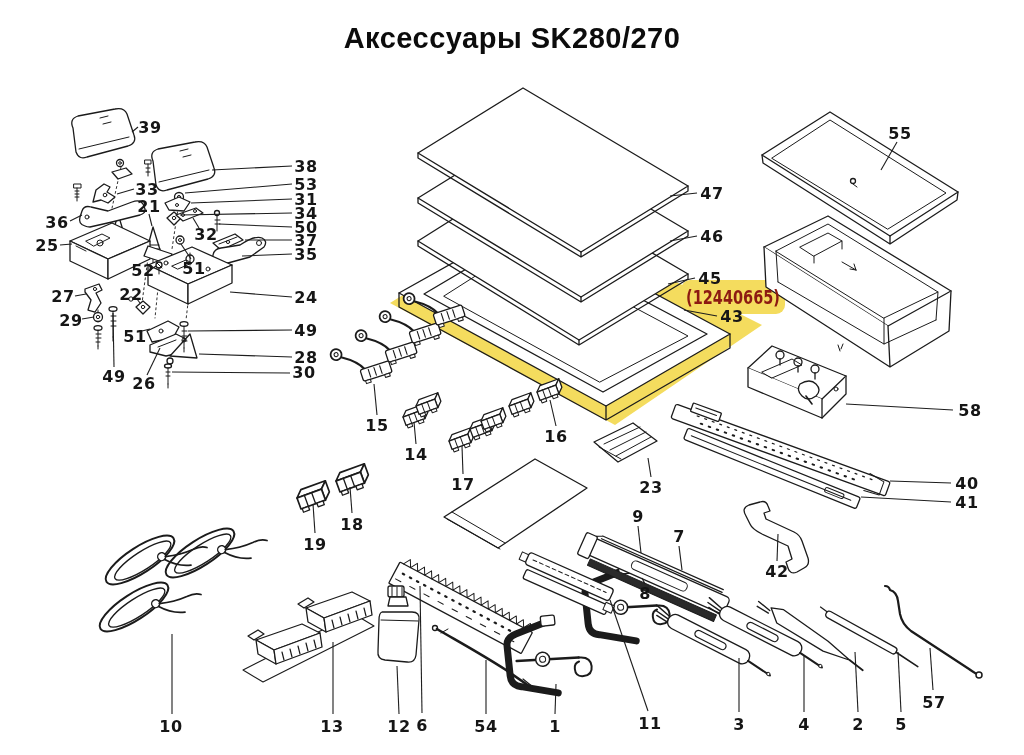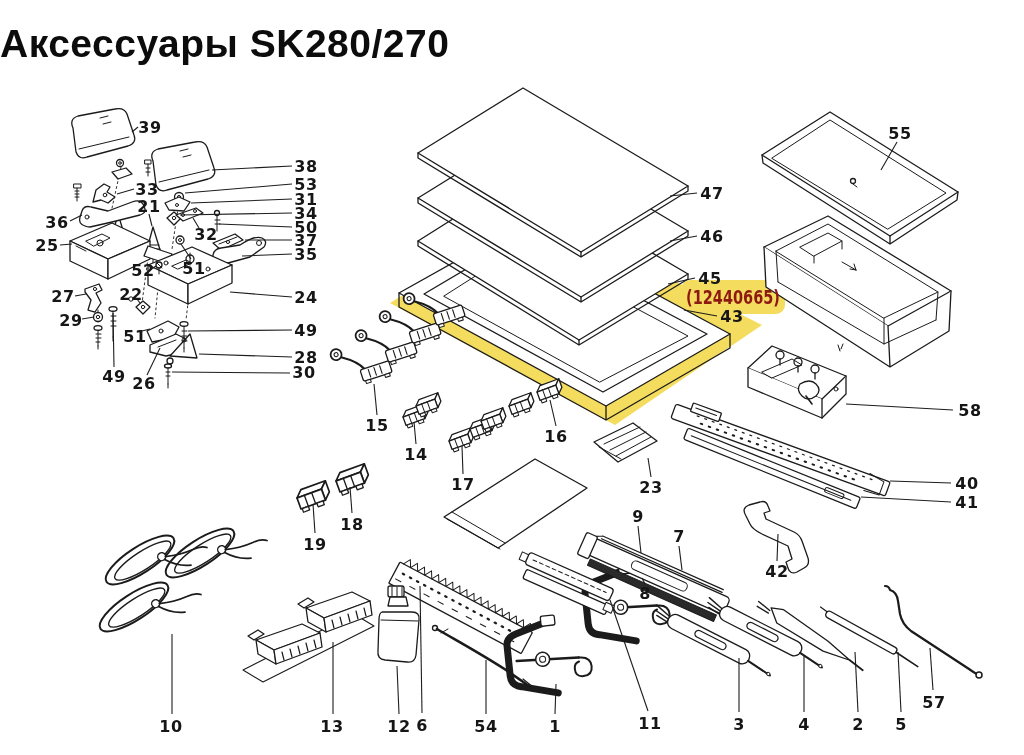--- a/index.html
+++ b/index.html
@@ -1,19 +1,19 @@
 <!DOCTYPE html>
 <html><head>
 <meta charset="utf-8">
 <style>
   html,body{margin:0;padding:0;background:#e8e8e8;}
   .stage{position:relative;width:1024px;height:755px;background:#ffffff;overflow:hidden;margin:0 auto;
          font-family:"Liberation Sans",sans-serif;}
-  .title{position:absolute;top:22px;left:0;width:100%;text-align:left;
-         font-family:"Liberation Sans",sans-serif;font-size:39px;font-weight:700;color:#0c0c0c;letter-spacing:.5px;}
+  .title{position:absolute;top:22px;left:0;width:100%;text-align:center;
+         font-family:"Liberation Sans",sans-serif;font-size:29px;font-weight:700;color:#0c0c0c;letter-spacing:.5px;}
   svg#art{position:absolute;left:0;top:0;}
   .part-num{font-family:"DejaVu Sans",sans-serif;font-size:16px;font-weight:600;fill:#161616;letter-spacing:.5px;}
   .hl-num{font-family:"DejaVu Sans",sans-serif;font-size:19px;font-weight:700;}
   #leaders line{stroke:#1d1d1d;stroke-width:1.1;}
 </style>
 </head>
 <body>
 
 <div class="stage">
   <div class="title">Аксессуары SK280/270</div>

